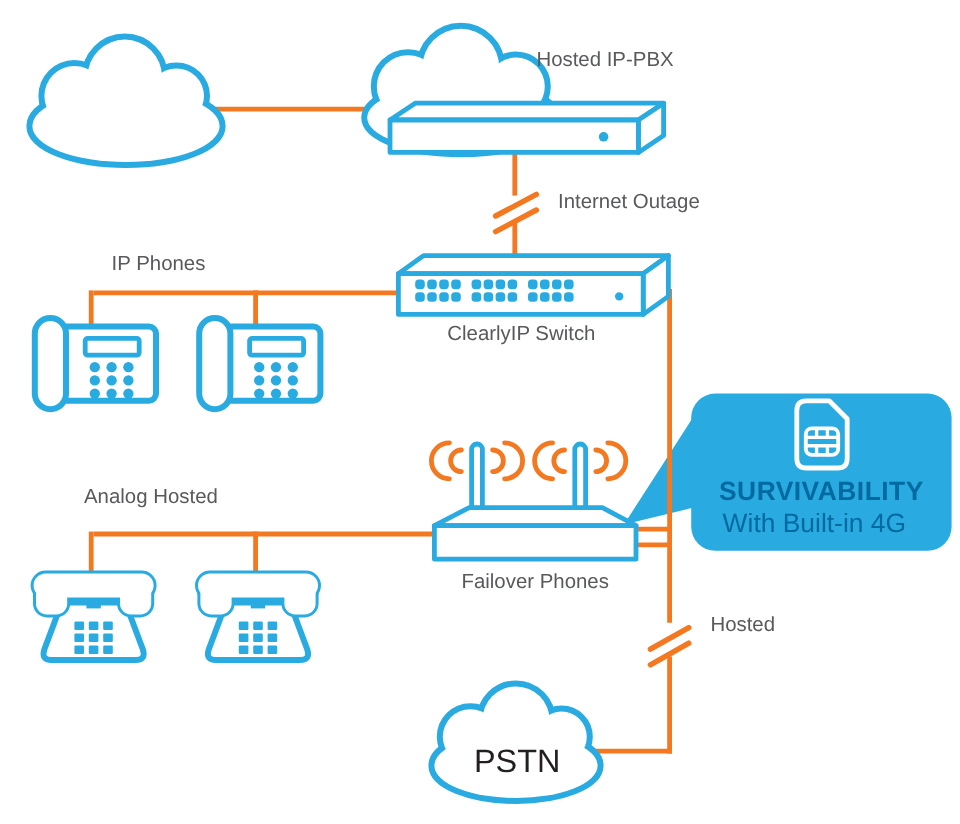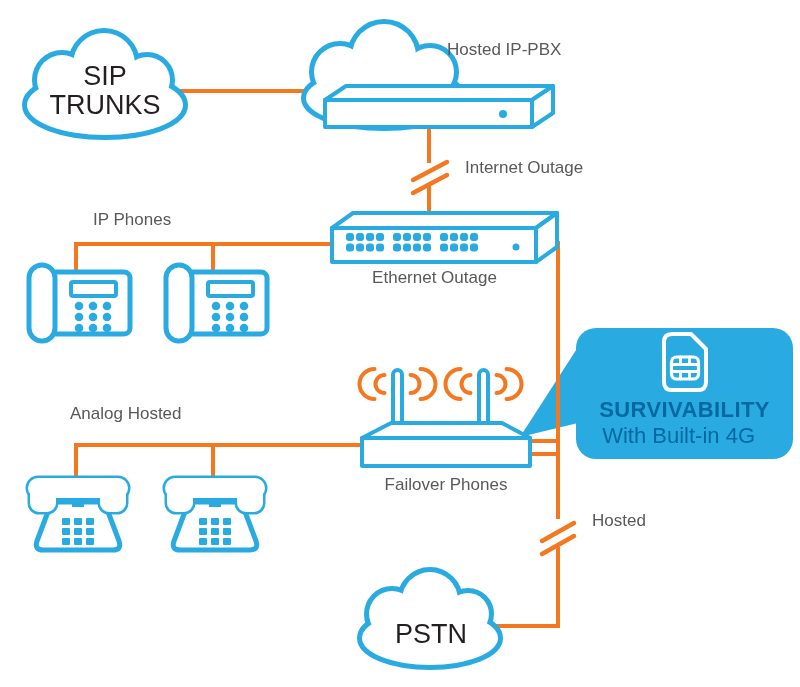--- a/index.html
+++ b/index.html
@@ -226,32 +226,28 @@
       </g>
       <g class="cloud-fill">
         <ellipse cx="430" cy="638" rx="68" ry="27"></ellipse>
         <circle cx="392" cy="614" r="23"></circle>
         <circle cx="430" cy="600" r="28"></circle>
         <circle cx="468" cy="614" r="21"></circle>
       </g>
     </g>
   </svg>
 
-  <div class="node-text" style="left:20px;top:62px;width:170px;">
-    <div>SIP</div>
-    <div>TRUNKS</div>
-  </div>
 
   <div class="lbl" style="left:447px;top:40px;">Hosted IP-PBX</div>
 
   <div class="lbl" style="left:465px;top:158px;text-align:center;">Internet Outage</div>
 
   <div class="lbl" style="left:93px;top:210px;">IP Phones</div>
 
-  <div class="lbl center" style="left:332px;top:268px;width:205px;">Ethernet Outage</div>
+  <div class="lbl center" style="left:332px;top:268px;width:205px;">ClearlyIP Switch</div>
 
   <div class="lbl" style="left:70px;top:404px;">Analog Hosted</div>
 
   <div class="lbl center" style="left:338px;top:471px;width:216px;line-height:27px;">
     <div>Failover Phones</div>
   </div>
 
   <div class="lbl" style="left:592px;top:511px;">Hosted</div>
 
   <div class="callout-text callout-title" style="left:576px;top:397px;width:217px;">SURVIVABILITY</div>

